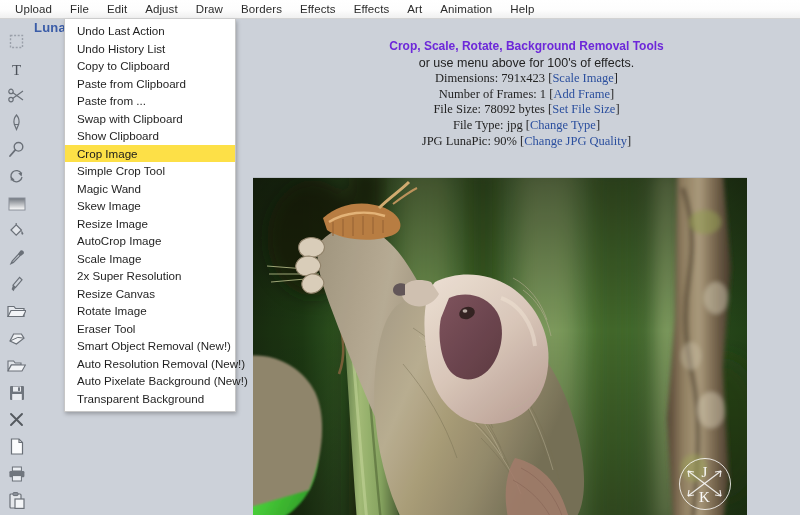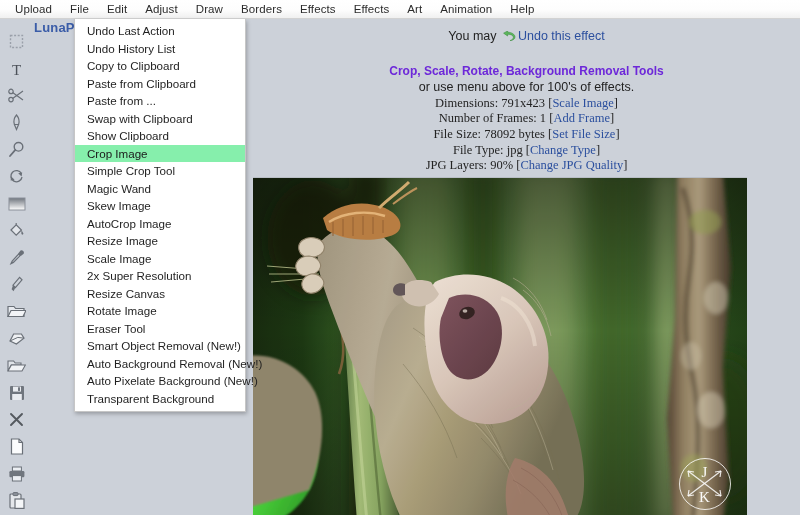--- a/index.html
+++ b/index.html
@@ -104,40 +104,40 @@
     width: 52px; height: 52px;
     border: 1.6px solid rgba(255,255,255,.82);
     border-radius: 50%;
     z-index: 6;
     color: rgba(255,255,255,.9);
   }
   #watermark svg { display:block; }
 
   
   #dropdown {
-    position: absolute; left: 74px; top: 19px;
+    position: absolute; left: 64px; top: 19px;
     width: 172px;
     background: #ffffff;
     border: 1px solid #c6c6c6;
     border-top: none;
     box-shadow: 1px 2px 4px rgba(0,0,0,.25);
     z-index: 60;
     padding: 3px 0 4px 0;
   }
   .dd-item {
     font-size: 11.6px;
     color: #1f1f1f;
     padding: 3px 0 3px 12px;
     line-height: 12px;
     height: 17.5px;
     white-space: nowrap;
     cursor: pointer;
   }
   .dd-item.active {
-    background: #86efac;
+    background: #fde047;
     color: #1a1a1a;
   }
 </style>
 </head>
 <body>
 
 <div id="app">
 
   <div id="menubar">
     <div class="menu-item">Upload</div>
@@ -293,25 +293,20 @@
     </div>
 
     <div class="tool">
       
     </div>
 
   </div>
 
   <div id="infopanel">
 
-    <div class="undo-line">
-      <span>You may </span><span class="undo-arrow"><svg width="13" height="11" viewBox="0 0 13 11">
-            <path d="M4.6 1.2 C8.6 1.2 12 3.4 12 6 C12 8 10 9.4 7 9.6 C9.4 8.8 10.4 7.6 10.4 6.2 C10.4 4.4 8 3.2 4.6 3.2 L4.6 5 L0.6 2.2 L4.6 0 Z" fill="#5cb85c" stroke="#3e8e41" stroke-width=".6"></path>
-          </svg></span><span class="undo-link lnk">Undo this effect</span>
-    </div>
 
     <div class="tools-title">Crop, Scale, Rotate, Background Removal Tools</div>
 
     <div class="sub-line">or use menu above for 100's of effects.</div>
 
     <div class="meta-line">
       <span>Dimensions:</span>
       <span>791x423</span>
       [<span class="lnk">Scale Image</span>]
     </div>
@@ -328,21 +323,21 @@
       [<span class="lnk">Set File Size</span>]
     </div>
 
     <div class="meta-line">
       <span>File Type:</span>
       <span>jpg</span>
       [<span class="lnk">Change Type</span>]
     </div>
 
     <div class="meta-line">
-      <span>JPG Layers:</span>
+      <span>JPG LunaPic:</span>
       <span>90%</span>
       [<span class="lnk">Change JPG Quality</span>]
     </div>
   </div>
 
   <div id="photo-wrap">
     <div id="photo">
       <svg viewBox="0 0 494 338" preserveAspectRatio="none">
         <defs>
           <linearGradient id="bgjungle" x1="0" y1="0" x2="1" y2="0">
@@ -542,26 +537,26 @@
     <div class="dd-item">Undo History List</div>
     <div class="dd-item">Copy to Clipboard</div>
     <div class="dd-item">Paste from Clipboard</div>
     <div class="dd-item">Paste from ...</div>
     <div class="dd-item">Swap with Clipboard</div>
     <div class="dd-item">Show Clipboard</div>
     <div class="dd-item active">Crop Image</div>
     <div class="dd-item">Simple Crop Tool</div>
     <div class="dd-item">Magic Wand</div>
     <div class="dd-item">Skew Image</div>
+    <div class="dd-item">Resize Image</div>
     <div class="dd-item">AutoCrop Image</div>
-    <div class="dd-item">Resize Image</div>
     <div class="dd-item">Scale Image</div>
     <div class="dd-item">2x Super Resolution</div>
     <div class="dd-item">Resize Canvas</div>
     <div class="dd-item">Rotate Image</div>
     <div class="dd-item">Eraser Tool</div>
     <div class="dd-item">Smart Object Removal (New!)</div>
-    <div class="dd-item">Auto Background Removal (New!)</div>
+    <div class="dd-item">Auto Resolution Removal (New!)</div>
     <div class="dd-item">Auto Pixelate Background (New!)</div>
     <div class="dd-item">Transparent Background</div>
   </div>
 
 </div>
 
 </body></html>

